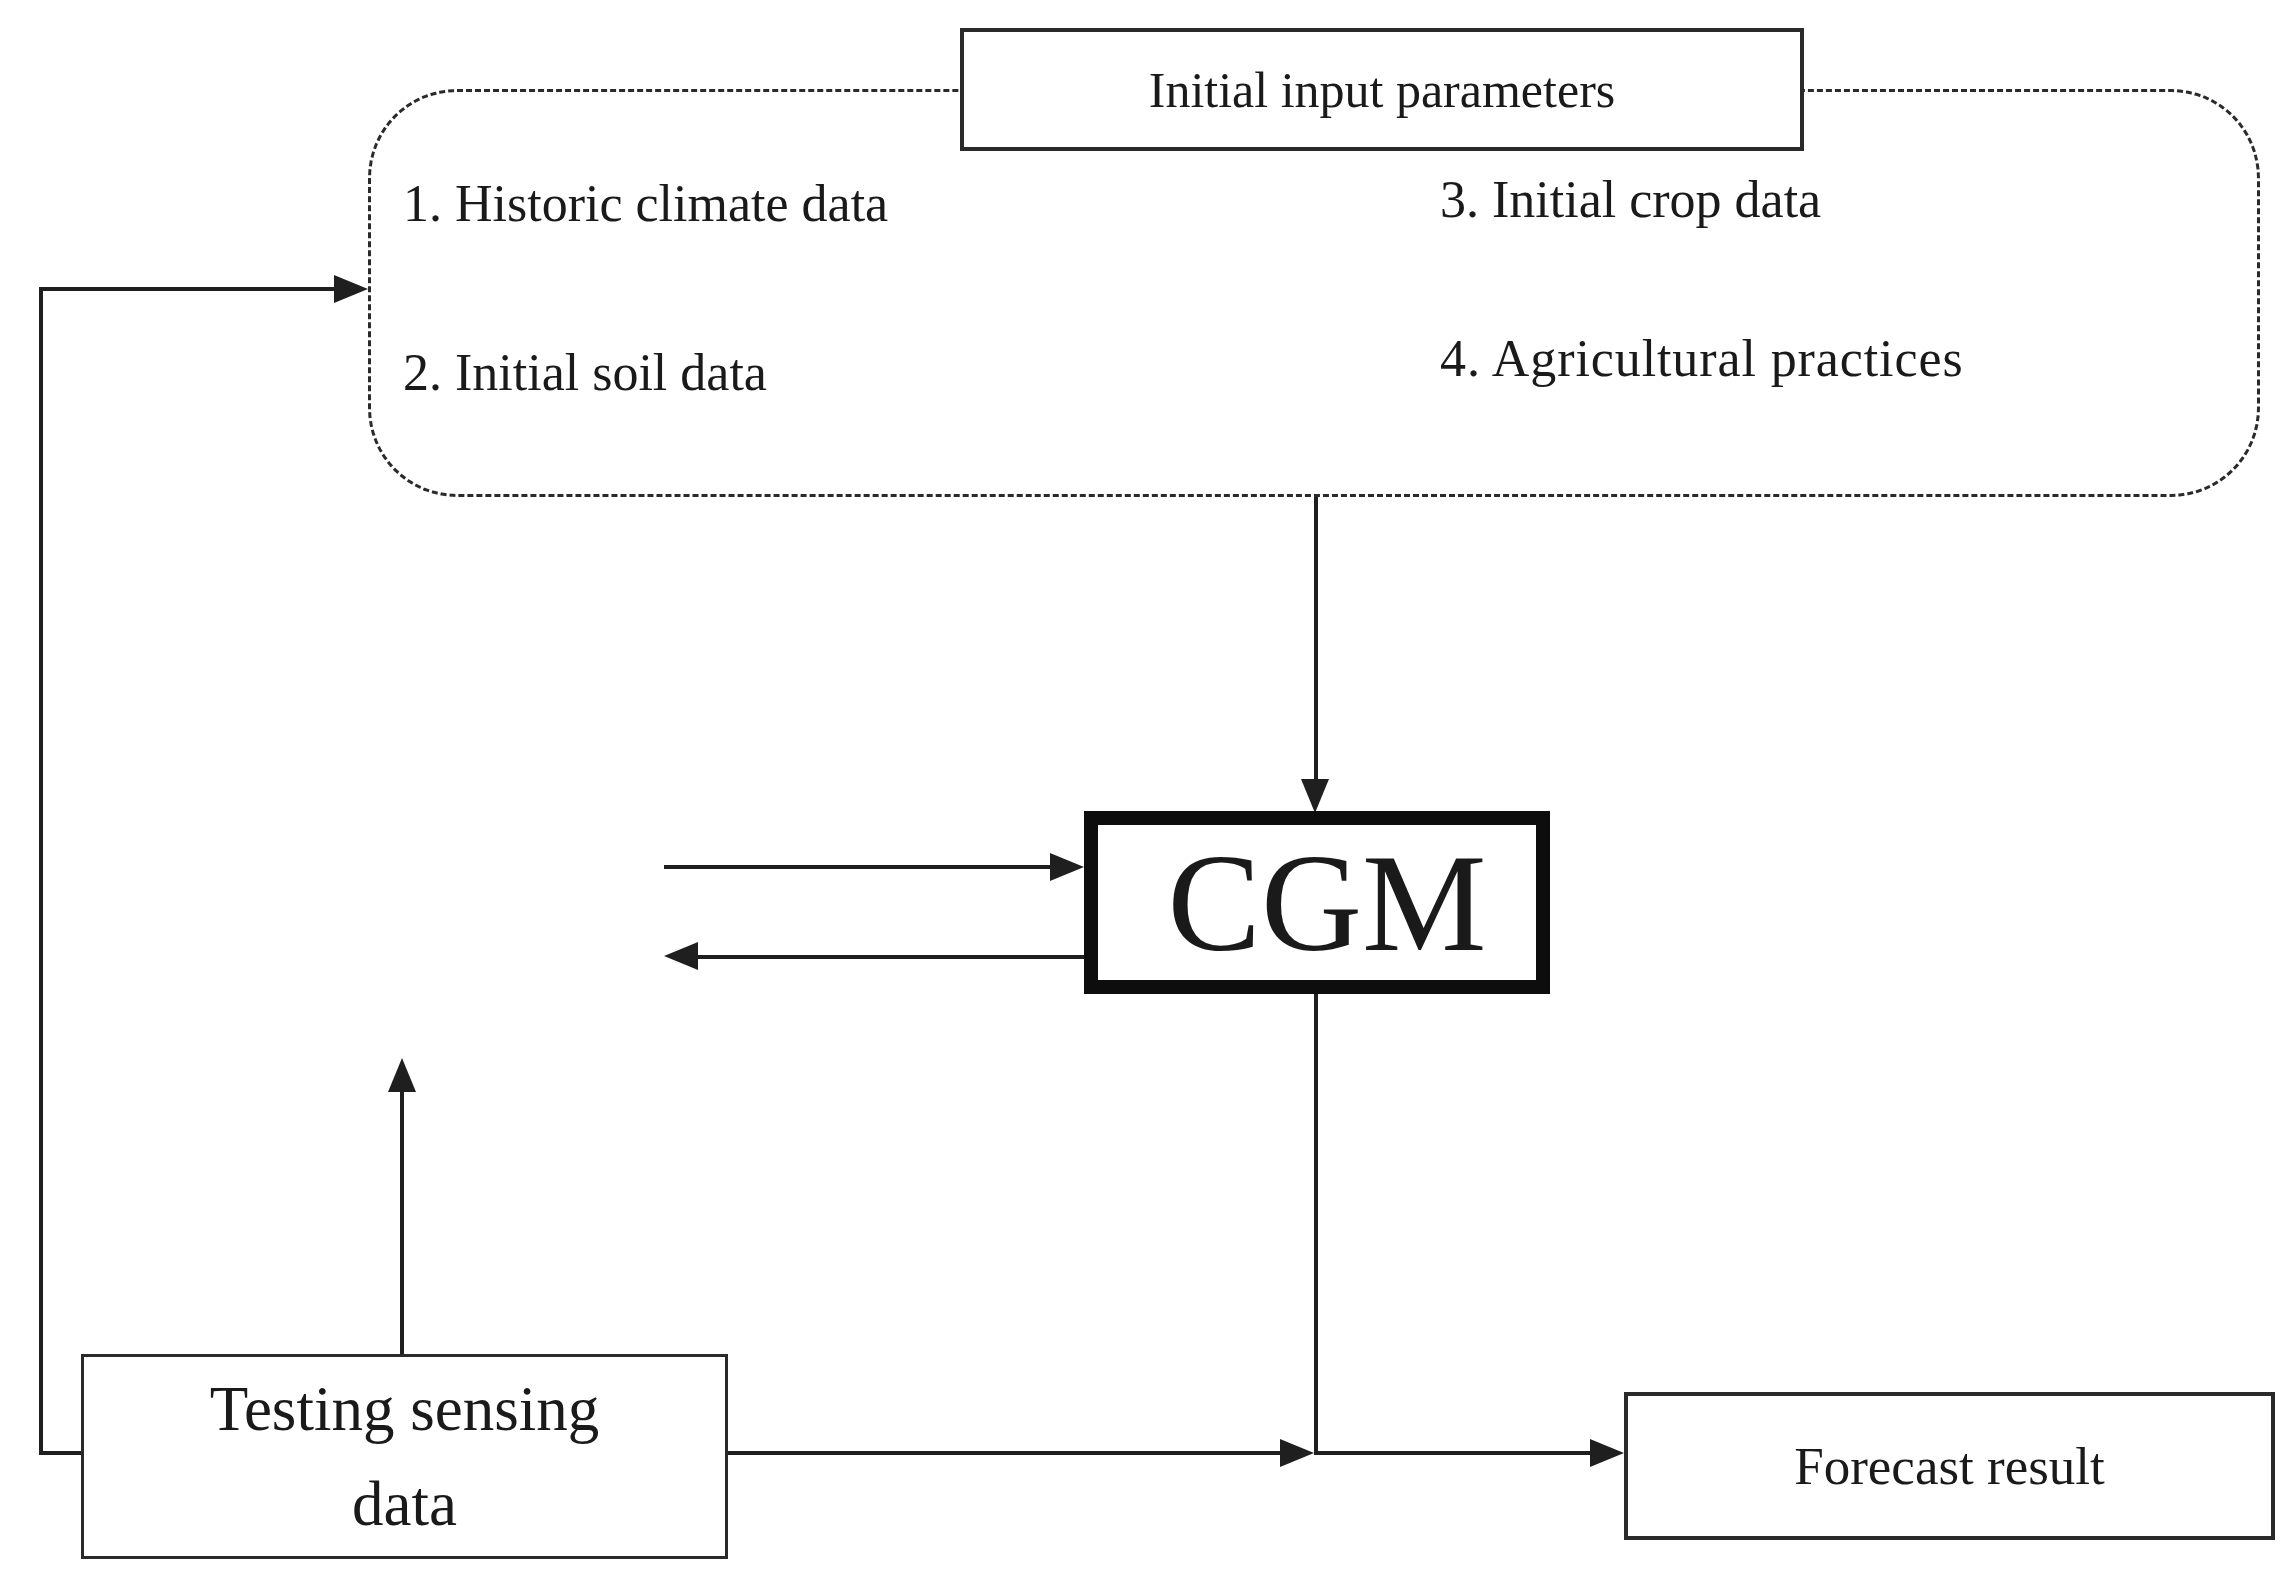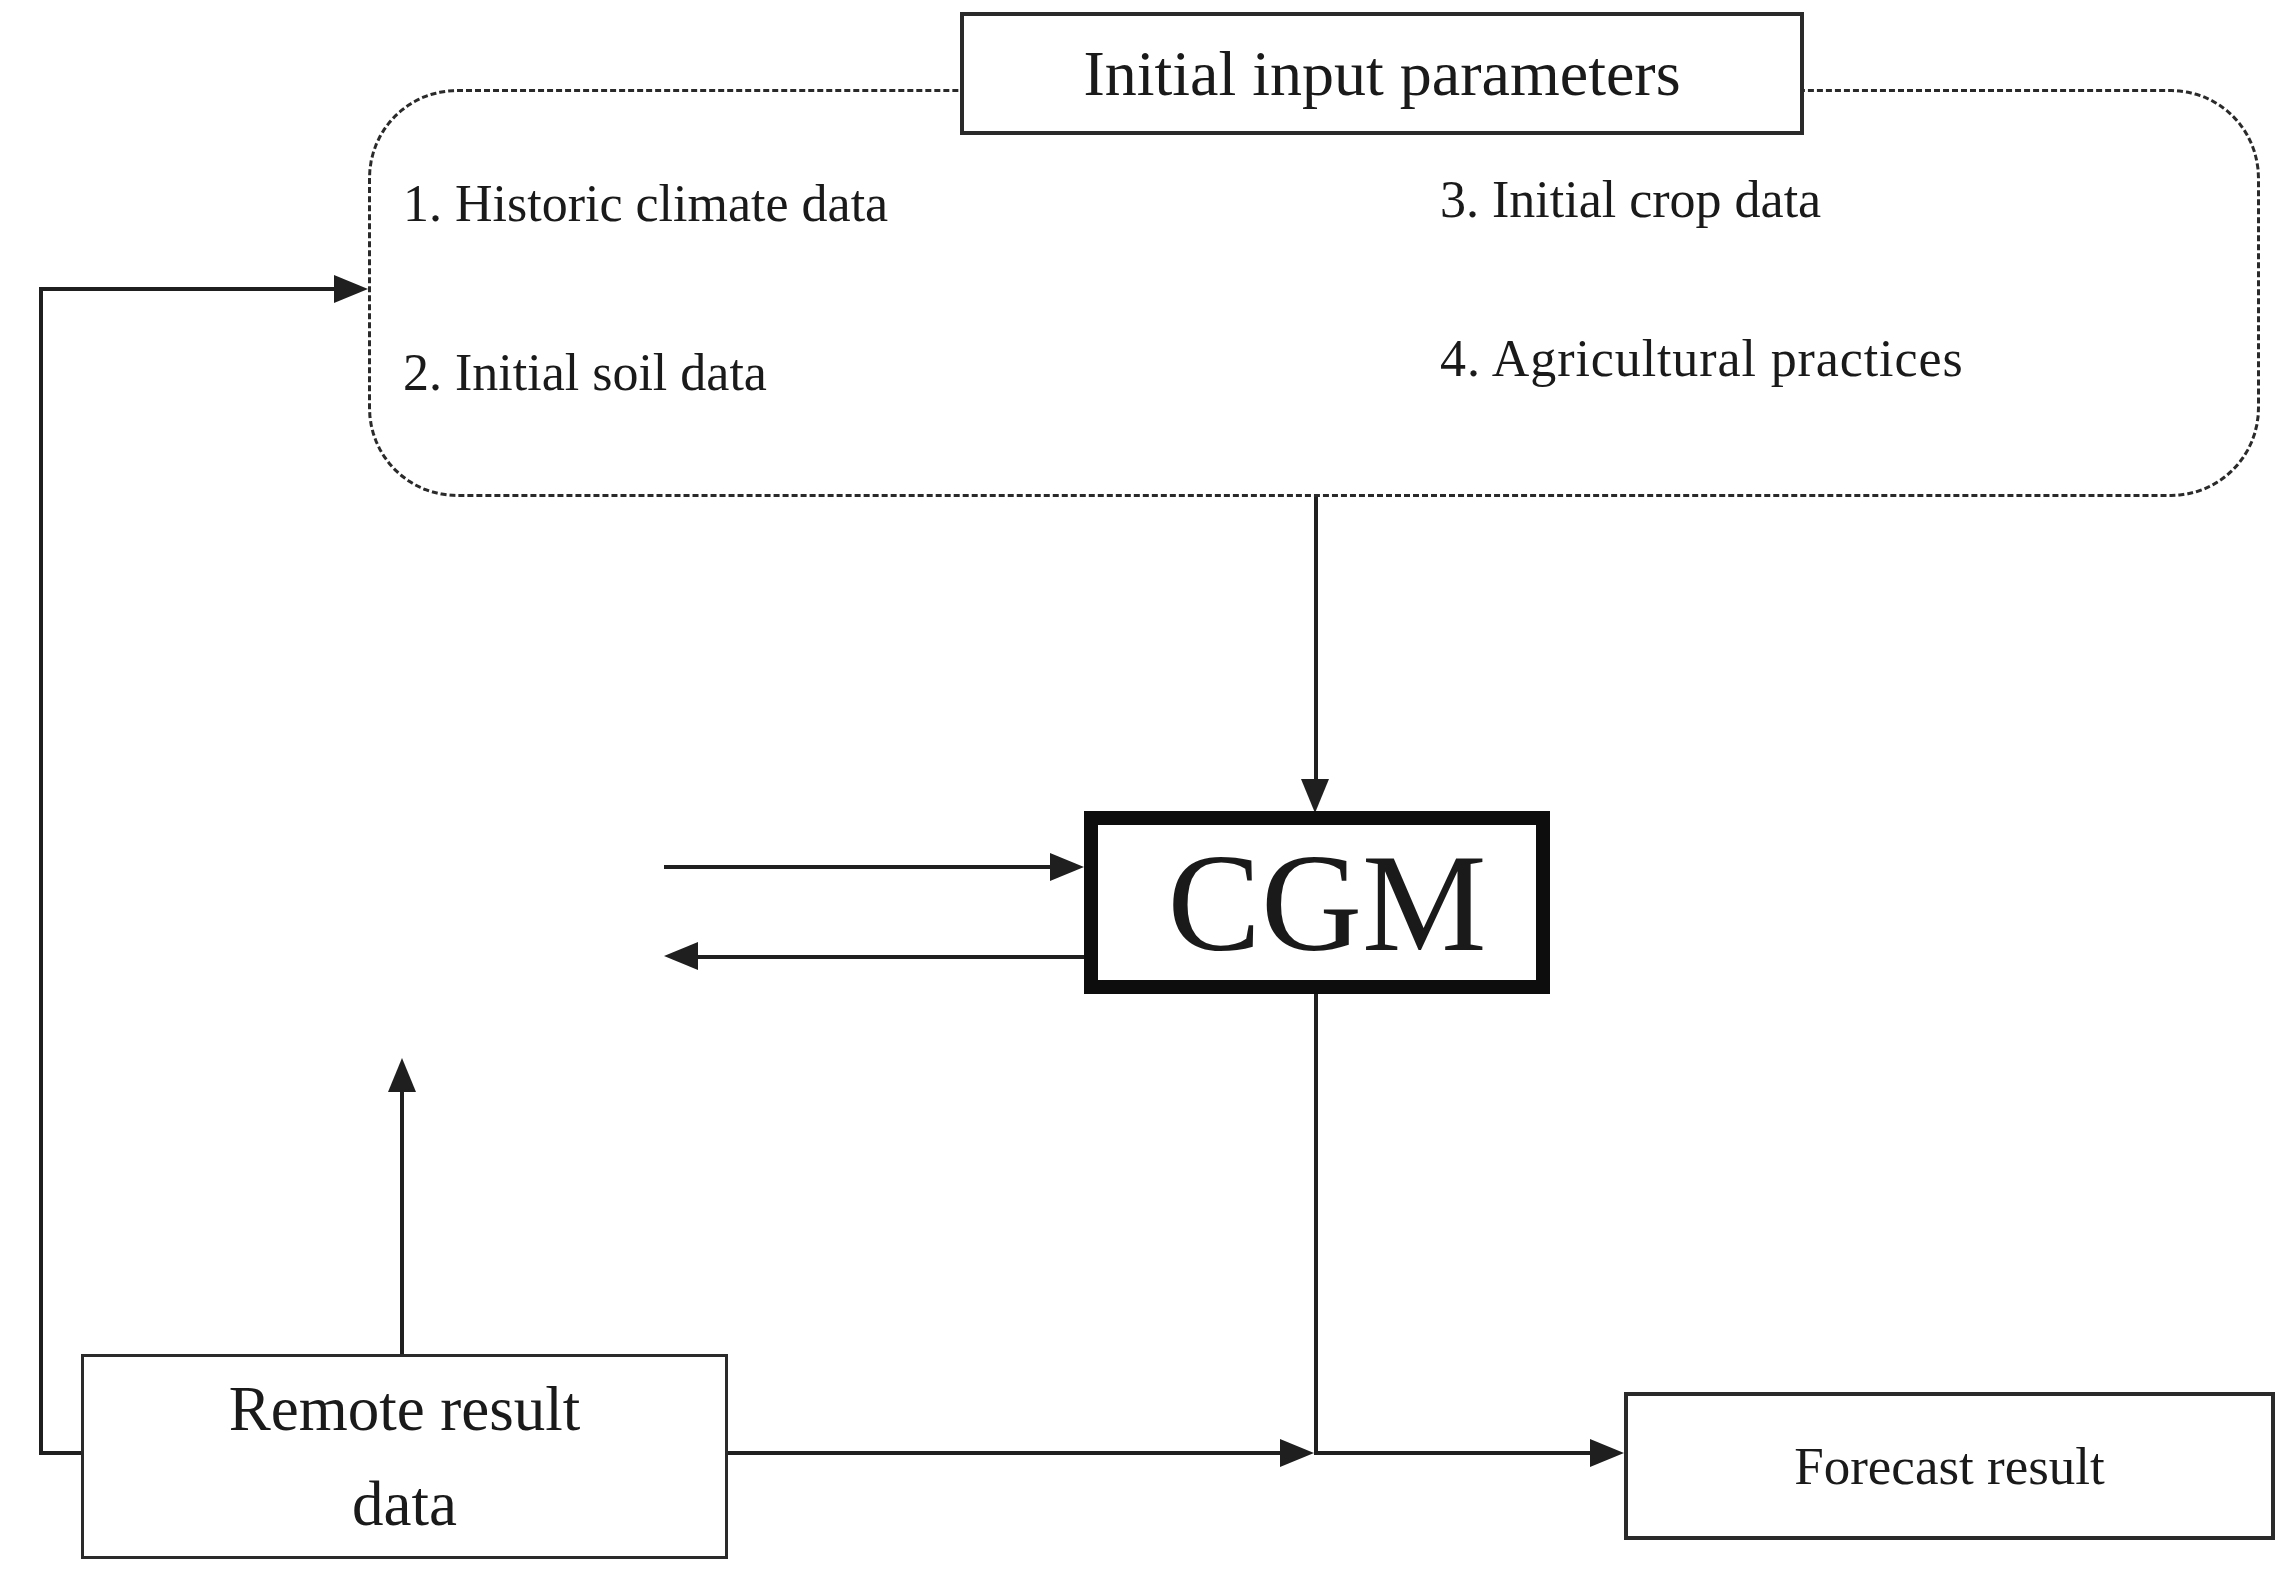--- a/index.html
+++ b/index.html
@@ -11,22 +11,22 @@
     color:#1a1a1a;
     overflow:hidden;
   }
   .box{position:absolute;background:#ffffff;display:flex;align-items:center;justify-content:center;text-align:center;box-sizing:border-box;}
   
   .dashed-group{
     position:absolute;left:368px;top:89px;width:1892px;height:408px;
     border:3.7px dashed #2a2a2a;border-radius:89px;box-sizing:border-box;background:transparent;
   }
   .title-box{
-    left:960px;top:12px;width:844px;height:123px;
-    border:4.7px solid #2a2a2a;font-size:64px;z-index:3;
+    left:960px;top:28px;width:844px;height:123px;
+    border:4.7px solid #2a2a2a;font-size:50px;z-index:3;
   }
   .param-item{position:absolute;font-size:52px;line-height:67px;white-space:nowrap;z-index:2;}
   .item-1{left:403px;top:170px;}
   .item-2{left:403px;top:339px;}
   .item-3{left:1440px;top:166px;}
   .item-4{left:1440px;top:325px;letter-spacing:0.9px;text-align:center;}
   .cgm-box{
     left:1084px;top:811px;width:466px;height:183px;
     border:14px solid #0d0d0d;font-size:140px;line-height:1;z-index:2;padding-left:20px;
   }
@@ -65,21 +65,21 @@
   <div class="param-item item-2">2. Initial soil data</div>
   <div class="param-item item-3">3. Initial crop data</div>
   <div class="param-item item-4">4. Agricultural practices</div>
 
   <div class="box cgm-box">
     <span>CGM</span>
   </div>
 
 
   <div class="box remote-box">
-    <span>Remote result</span>
+    <span>Testing sensing</span>
     <span>data</span>
   </div>
 
   <div class="box forecast-box">
     <span>Forecast result</span>
   </div>
 
   <div class="line" style="left:1314px;top:497px;width:3.7px;height:284px;"></div>
   <div class="arrow arrow-down" style="left:1301px;top:779px;"></div>
 

